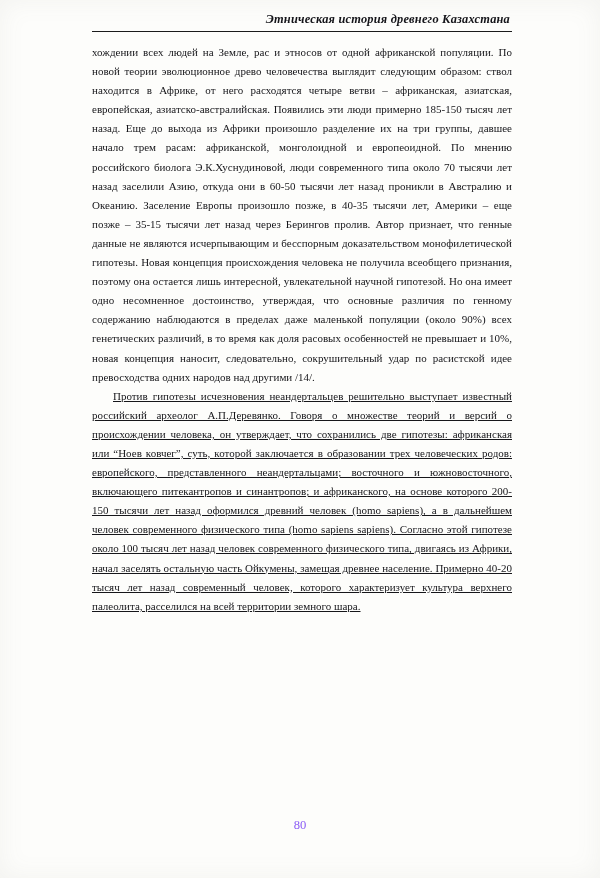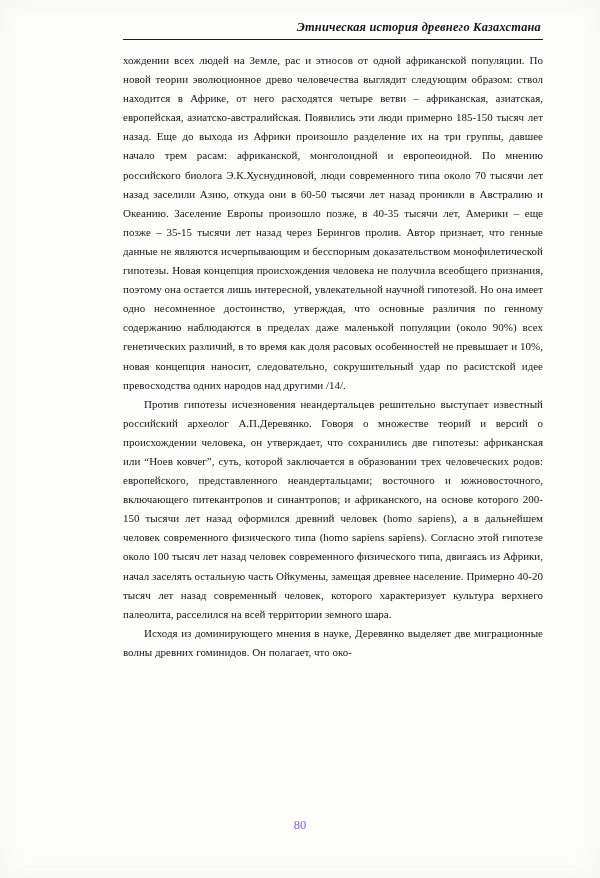--- a/index.html
+++ b/index.html
@@ -12,23 +12,22 @@
     width: 600px;
     height: 878px;
     background: #fdfdfb;
     font-family: "Liberation Serif", serif;
     color: #1b1b1b;
     overflow: hidden;
   }
   .page-inner {
     position: absolute;
     left: 92px;
-    top: 20px;
+    top: 12px;
     width: 420px;
-    margin-left: 31px;
   }
   .running-head {
     text-align: right;
     font-family: "Liberation Serif", serif;
     font-style: italic;
     font-weight: bold;
     font-size: 12.4px;
     letter-spacing: 0.2px;
     color: #15151a;
     padding-right: 2px;
@@ -46,20 +45,21 @@
     text-justify: inter-word;
     color: #16161a;
     hyphens: manual;
   }
   .body-text p {
     margin: 0;
     text-indent: 0;
   }
   .body-text p.indent {
     text-indent: 21px;
+    text-decoration: underline;
   }
   .folio {
     position: absolute;
     left: 0;
     right: 0;
     top: 818px;
     text-align: center;
     font-size: 12.6px;
     color: #8b5cf6;
   }
@@ -76,20 +76,19 @@
 
 <div class="page">
   <div class="page-inner">
 
     <div class="running-head">Этническая  история древнего Казахстана</div>
     <div class="head-rule"></div>
 
     <div class="body-text">
       <p>хождении всех людей на Земле, рас и этносов от одной африканской популяции. По новой теории эволюционное древо человечества выглядит следующим образом: ствол находится в Африке, от него расходятся четыре ветви – африканская, азиатская, европейская, азиатско-австралийская. Появились эти люди примерно 185-150 тысяч лет назад. Еще до выхода из  Африки  произошло разделение их на три группы, давшее начало трем расам: африканской, монголоидной и европеоидной. По мнению российского биолога  Э.К.Хуснудиновой, люди современного типа около 70 тысячи лет назад заселили Азию, откуда они в 60-50 тысячи лет назад проникли в Австралию и Океанию. Заселение Европы  произошло позже, в 40-35 тысячи лет, Америки – еще позже – 35-15 тысячи лет назад  через Берингов пролив. Автор признает, что генные данные не являются исчерпывающим и бесспорным доказательством монофилетической гипотезы. Новая концепция происхождения человека не  получила всеобщего признания, поэтому она остается лишь интересной, увлекательной научной гипотезой. Но она имеет одно  несомненное достоинство, утверждая, что основные различия по генному  содержанию наблюдаются  в пределах даже  маленькой популяции (около 90%) всех генетических различий, в то время как доля расовых  особенностей не  превышает и 10%, новая концепция наносит, следовательно, сокрушительный удар по расистской идее превосходства  одних народов над другими /14/.</p>
       <p class="indent">Против гипотезы исчезновения неандертальцев решительно выступает известный российский археолог  А.П.Деревянко. Говоря о множестве теорий и версий о происхождении человека, он утверждает, что сохранились две гипотезы: африканская или “Ноев ковчег”, суть, которой заключается в образовании трех человеческих родов: европейского, представленного неандертальцами; восточного и южновосточного, включающего питекантропов и синантропов; и африканского, на основе которого 200-150 тысячи лет назад оформился древний человек (homo sapiens), а в дальнейшем человек современного физического типа (homo sapiens sapiens). Согласно этой гипотезе около 100 тысяч лет назад человек современного физического типа, двигаясь из Африки, начал заселять остальную часть Ойкумены, замещая древнее население. Примерно 40-20 тысяч лет назад современный человек, которого характеризует культура верхнего палеолита, расселился на всей территории земного шара.</p>
-      <p class="indent">Исходя из доминирующего мнения в науке, Деревянко выделяет две миграционные волны древних гоминидов. Он полагает, что око-</p>
     </div>
 
   </div>
 
   <div class="folio">80</div>
   <div class="edge-shadow"></div>
 </div>
 
 </body></html>

